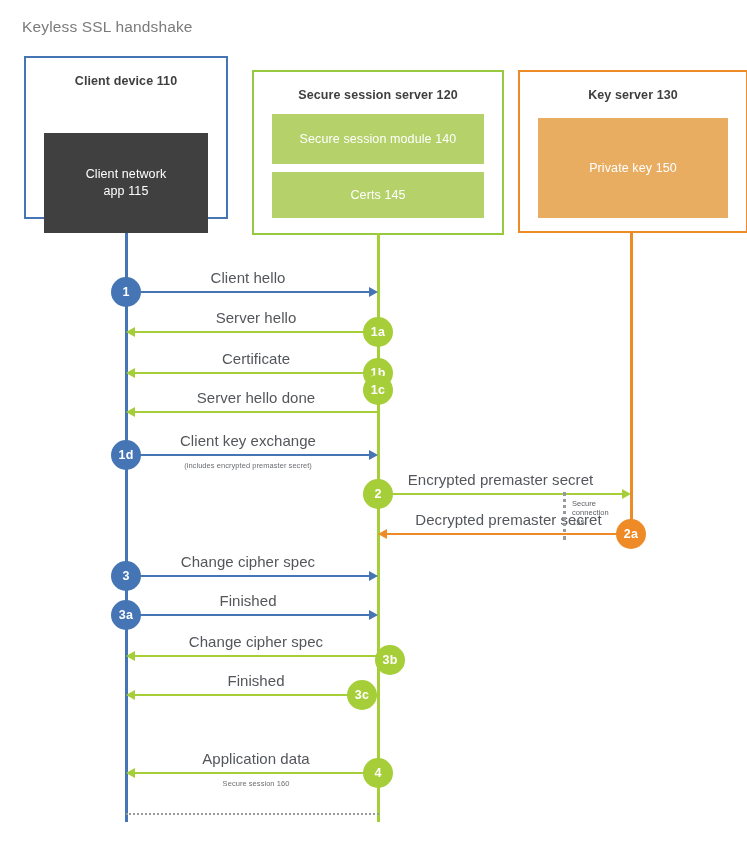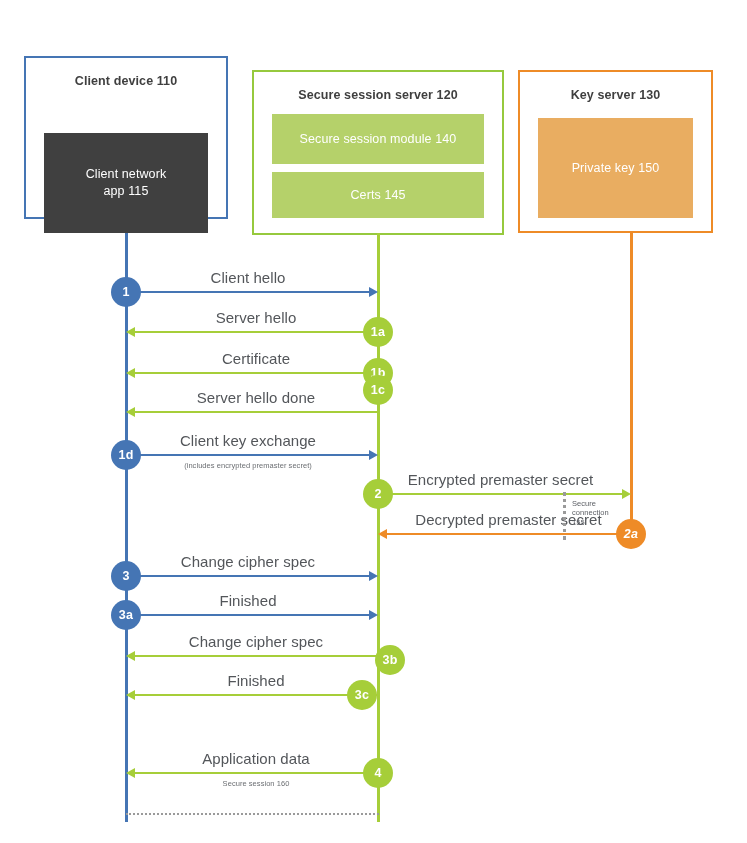--- a/index.html
+++ b/index.html
@@ -24,21 +24,21 @@
     position:absolute;left:18px;right:18px;
     display:flex;align-items:center;justify-content:center;text-align:center;
     color:#ffffff;font-size:12.5px;line-height:1.35;letter-spacing:.1px;
   }
 
   .actor.client{left:24px;top:56px;width:204px;height:163px;border-color:#4575b4;}
   .actor.client .actor-block{background:#404040;top:46px;height:100px;margin-top:29px;}
   .actor.server{left:252px;top:70px;width:252px;height:165px;border-color:#96c93d;}
   .actor.server .actor-block.b1{background:#b5d16a;top:42px;height:50px;}
   .actor.server .actor-block.b2{background:#b5d16a;top:100px;height:46px;}
-  .actor.keys{left:518px;top:70px;width:195px;height:163px;border-color:#ee8b27;}
+  .actor.keys{left:518px;top:70px;width:230px;height:163px;border-color:#ee8b27;}
   .actor.keys .actor-block{background:#e9ad61;top:46px;height:100px;}
 
   
   .lifeline{position:absolute;width:3px;}
   .lifeline.blue{left:125px;top:233px;height:589px;background:#4575b4;}
   .lifeline.green{left:377px;top:233px;height:589px;background:#a6ce39;}
   .lifeline.orange{left:630px;top:233px;height:300px;background:#ee8b27;}
 
   
   .msg{position:absolute;height:2px;}
@@ -62,39 +62,40 @@
   }
 
   
   .badge{
     position:absolute;width:30px;height:30px;border-radius:50%;
     display:flex;align-items:center;justify-content:center;
     color:#ffffff;font-size:12.5px;font-weight:700;letter-spacing:.2px;
   }
   .badge.blue{background:#4575b4;}
   .badge.green{background:#a6ce39;}
-  .badge.orange{background:#ee8b27;font-style:italic;}
+  .badge.orange{background:#ee8b27;}
 
   
   .dotted-v{
     position:absolute;width:0;border-left:3px dotted #9a9a9a;
   }
   .dotted-h{
     position:absolute;height:0;border-top:2px dotted #9a9a9a;
   }
   .note{
     position:absolute;font-size:7.5px;line-height:1.25;color:#5d6066;
     white-space:pre-line;letter-spacing:.05px;
   }
 </style>
 </head>
 <body>
 
 <div id="root">
 
+  <div class="page-title">Keyless SSL handshake</div>
 
   <div class="actor client">
     <div class="actor-title">Client device 110</div>
     <div class="actor-block" style="white-space:pre-line;">Client network
 app 115</div>
   </div>
 
   <div class="actor server">
     <div class="actor-title">Secure session server 120</div>
     <div class="actor-block b1">Secure session module 140</div>

